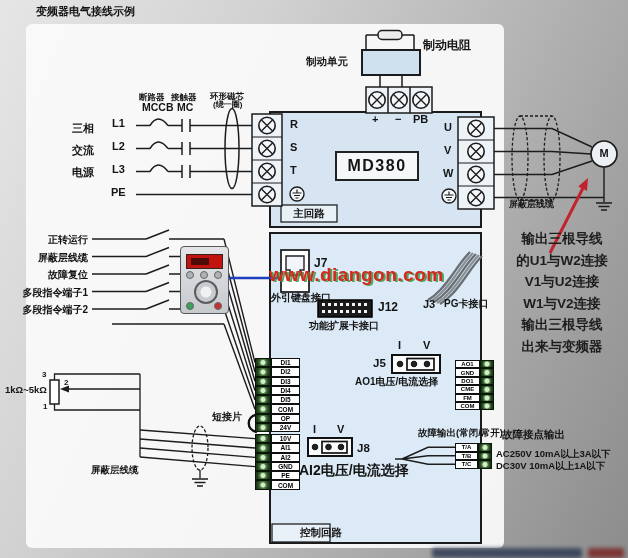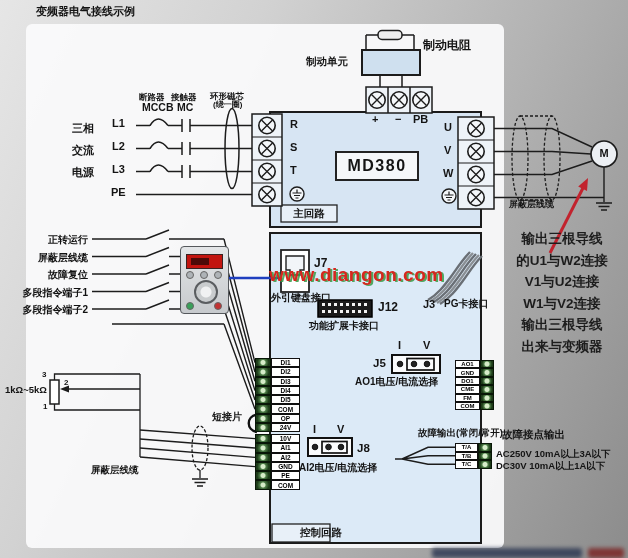--- a/index.html
+++ b/index.html
@@ -266,21 +266,21 @@
   <div class="lbl" style="left:444px;top:299px;font-size:10px;">PG卡接口</div>
 
   <div class="lbl" style="left:398px;top:340px;font-size:11px;">I</div>
   <div class="lbl" style="left:423px;top:340px;font-size:11px;">V</div>
   <div class="lbl" style="left:373px;top:357px;font-size:11.5px;">J5</div>
   <div class="lbl" style="left:355px;top:377px;font-size:10px;">AO1电压/电流选择</div>
 
   <div class="lbl" style="left:313px;top:424px;font-size:11px;">I</div>
   <div class="lbl" style="left:337px;top:424px;font-size:11px;">V</div>
   <div class="lbl" style="left:357px;top:442px;font-size:11.5px;">J8</div>
-  <div class="lbl" style="left:299px;top:463px;font-size:10px;">AI2电压/电流选择</div>
+  <div class="lbl" style="left:299px;top:463px;font-size:14px;">AI2电压/电流选择</div>
 
   <div class="lbl" style="left:212px;top:412px;font-size:10px;">短接片</div>
   <div class="lbl" style="left:5px;top:385px;font-size:9.5px;">1kΩ~5kΩ</div>
   <div class="lbl" style="left:42px;top:371px;font-size:8px;">3</div>
   <div class="lbl" style="left:64px;top:379px;font-size:8px;">2</div>
   <div class="lbl" style="left:43px;top:403px;font-size:8px;">1</div>
   <div class="lbl" style="left:91px;top:465px;font-size:9.5px;">屏蔽层线缆</div>
   <div class="lbl" style="left:399px;top:428px;font-size:9.5px;margin-left:19px;">故障输出(常闭/常开)</div>
   <div class="lbl" style="left:502px;top:429px;font-size:10.5px;">故障接点输出</div>
   <div class="lbl" style="left:496px;top:449px;font-size:9.5px;">AC250V 10mA以上3A以下</div>

